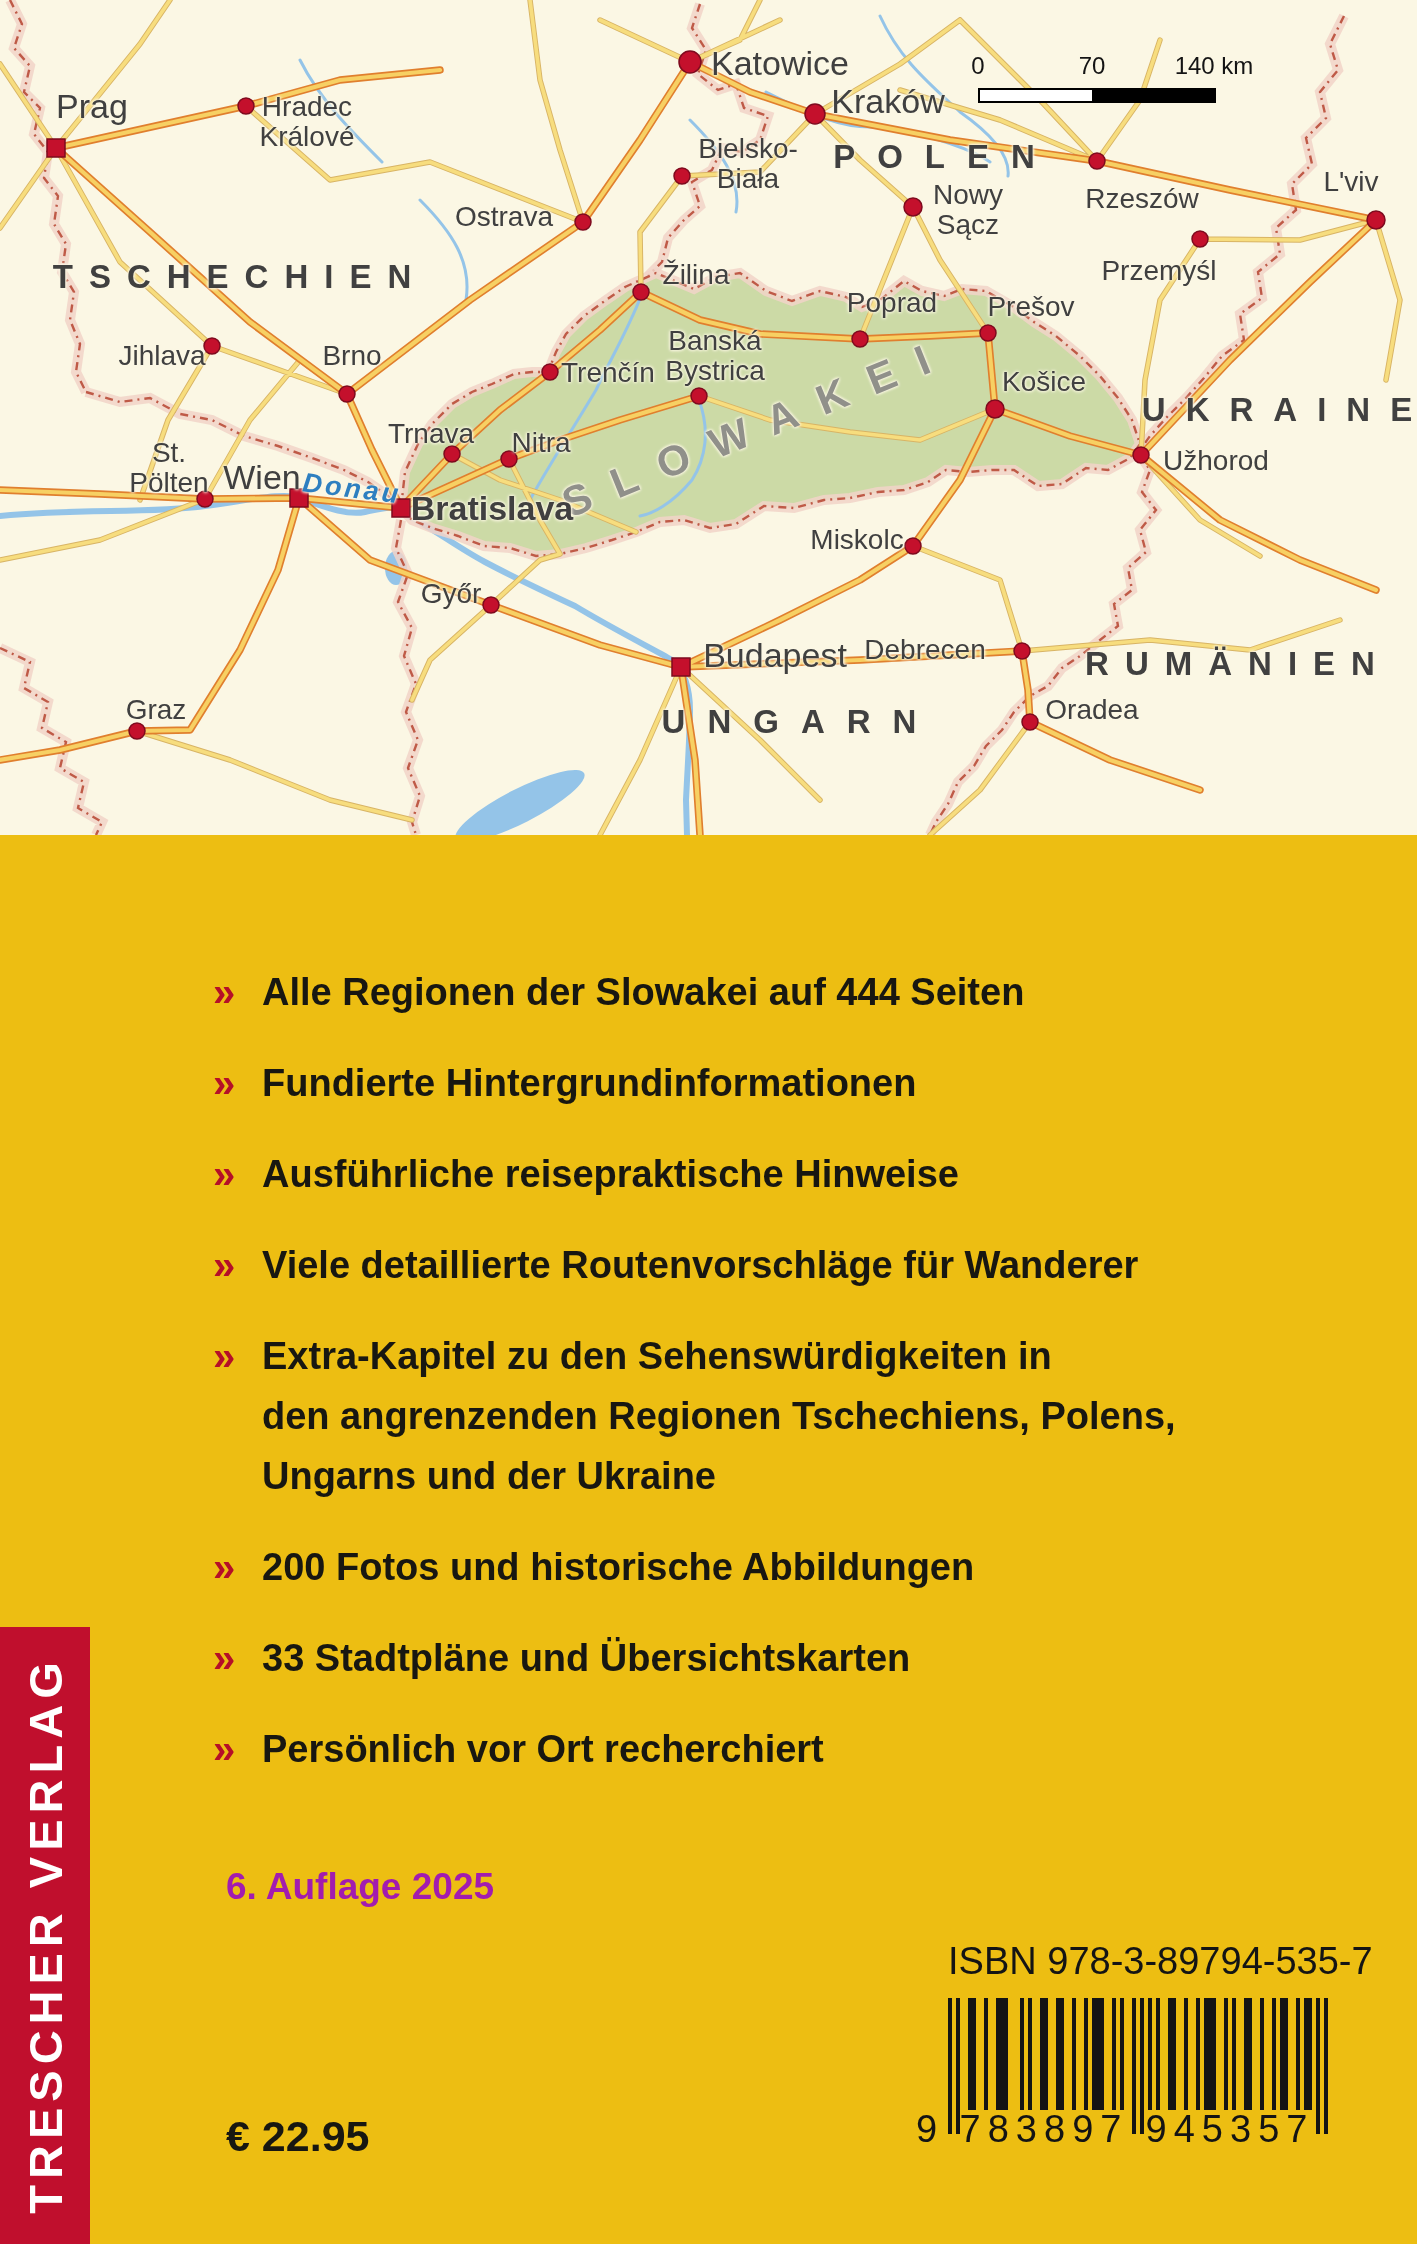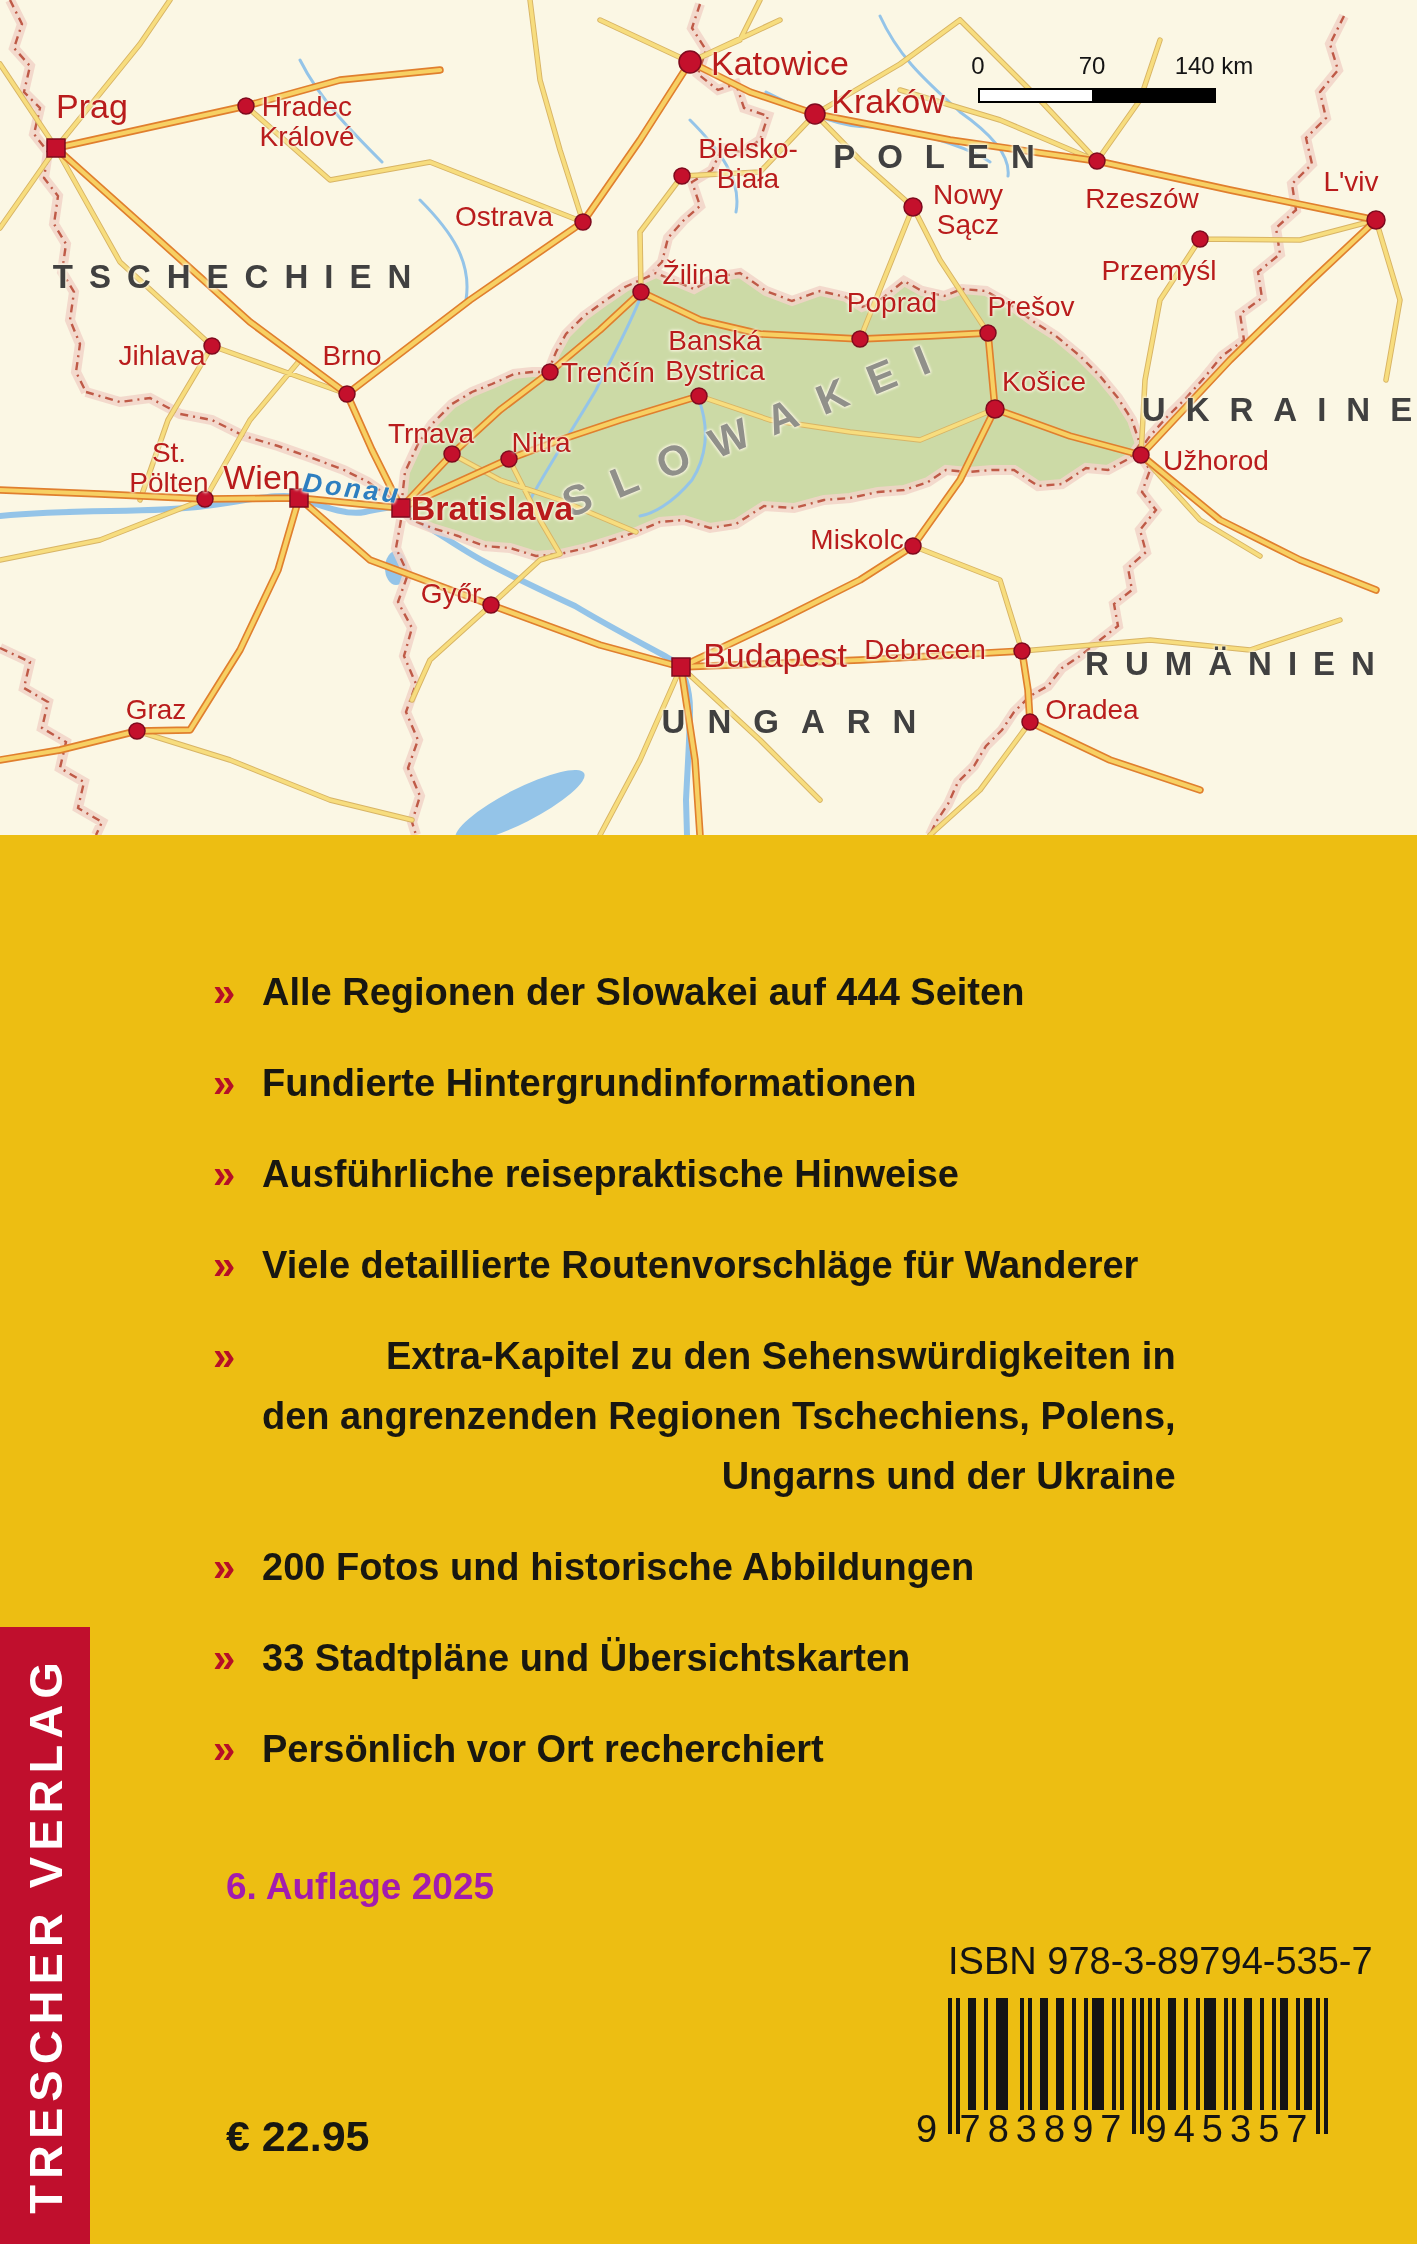--- a/index.html
+++ b/index.html
@@ -2,39 +2,39 @@
 <html><head>
 <meta charset="utf-8">
 <style>
   html,body{margin:0;padding:0;background:#888;}
   .cover{position:relative;width:1417px;height:2244px;overflow:hidden;
          font-family:"Liberation Sans",sans-serif;background:#edbe12;}
 
   
   .map{position:absolute;left:0;top:0;width:1417px;height:835px;background:#fbf7e4;overflow:hidden;}
   .map svg{position:absolute;left:0;top:0;}
-  .lbl{position:absolute;transform:translate(-50%,-50%);color:#b91c1c;font-size:28px;
+  .lbl{position:absolute;transform:translate(-50%,-50%);color:#404040;font-size:28px;
        white-space:pre-line;text-align:center;line-height:1.08;
        text-shadow:0 0 3px #fbf7e4,0 0 3px #fbf7e4,0 0 4px #fbf7e4;}
   .lbl.cap{font-size:34px;}
   .lbl.bold{font-weight:700;}
   .lbl.country{color:#404040;font-weight:700;font-size:33px;letter-spacing:16px;white-space:nowrap;}
   .lbl.slk{color:#90908a;font-weight:700;font-size:42px;letter-spacing:24px;white-space:nowrap;
            transform:translate(-50%,-50%) rotate(-22deg);}
   .lbl.river{color:#2e7fc0;font-weight:700;font-style:italic;font-size:27px;letter-spacing:3px;
              transform:translate(-50%,-50%) rotate(7deg);}
   .scale-lbl{position:absolute;transform:translate(-50%,0);font-size:24px;color:#141414;}
   .scale-bar{position:absolute;left:978px;top:88px;width:238px;height:15px;border:2px solid #000;
              background:linear-gradient(to right,#fff 0 48%,#000 48% 100%);box-sizing:border-box;}
 
   
   .bullets{position:absolute;left:213px;top:962px;width:1080px;}
   .bullet{display:flex;margin-bottom:31px;}
   .bullet .mark{width:49px;flex:0 0 49px;color:#b50f28;font-weight:700;font-size:40px;line-height:60px;}
-  .bullet .text{color:#181711;font-weight:700;font-size:38px;line-height:60px;white-space:pre-line;text-align:right;}
+  .bullet .text{color:#181711;font-weight:700;font-size:38px;line-height:60px;white-space:pre-line;}
 
   
   .banner{position:absolute;left:0;top:1627px;width:90px;height:617px;background:#c00f2d;}
   .banner .vtext{position:absolute;left:45px;top:308px;transform:translate(-50%,-50%) rotate(-90deg);
                  color:#fff;font-weight:700;font-size:47px;letter-spacing:6px;white-space:nowrap;}
 
   
   .edition{position:absolute;left:226px;top:1866px;color:#a21caf;font-weight:700;font-size:37px;}
   .website{position:absolute;left:226px;top:2040px;color:#181711;font-size:35px;}
   .price{position:absolute;left:226px;top:2112px;color:#181711;font-weight:700;font-size:43px;}

